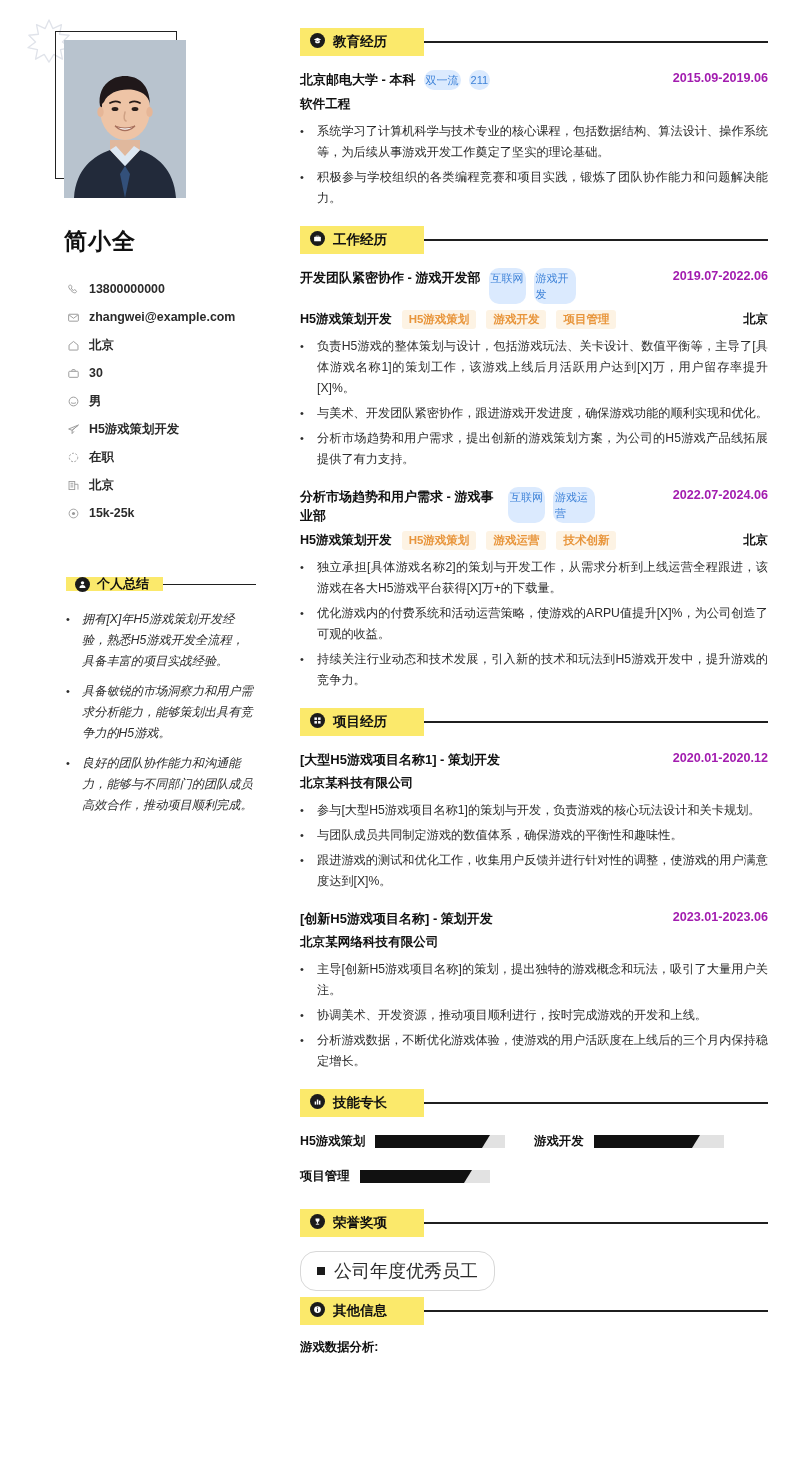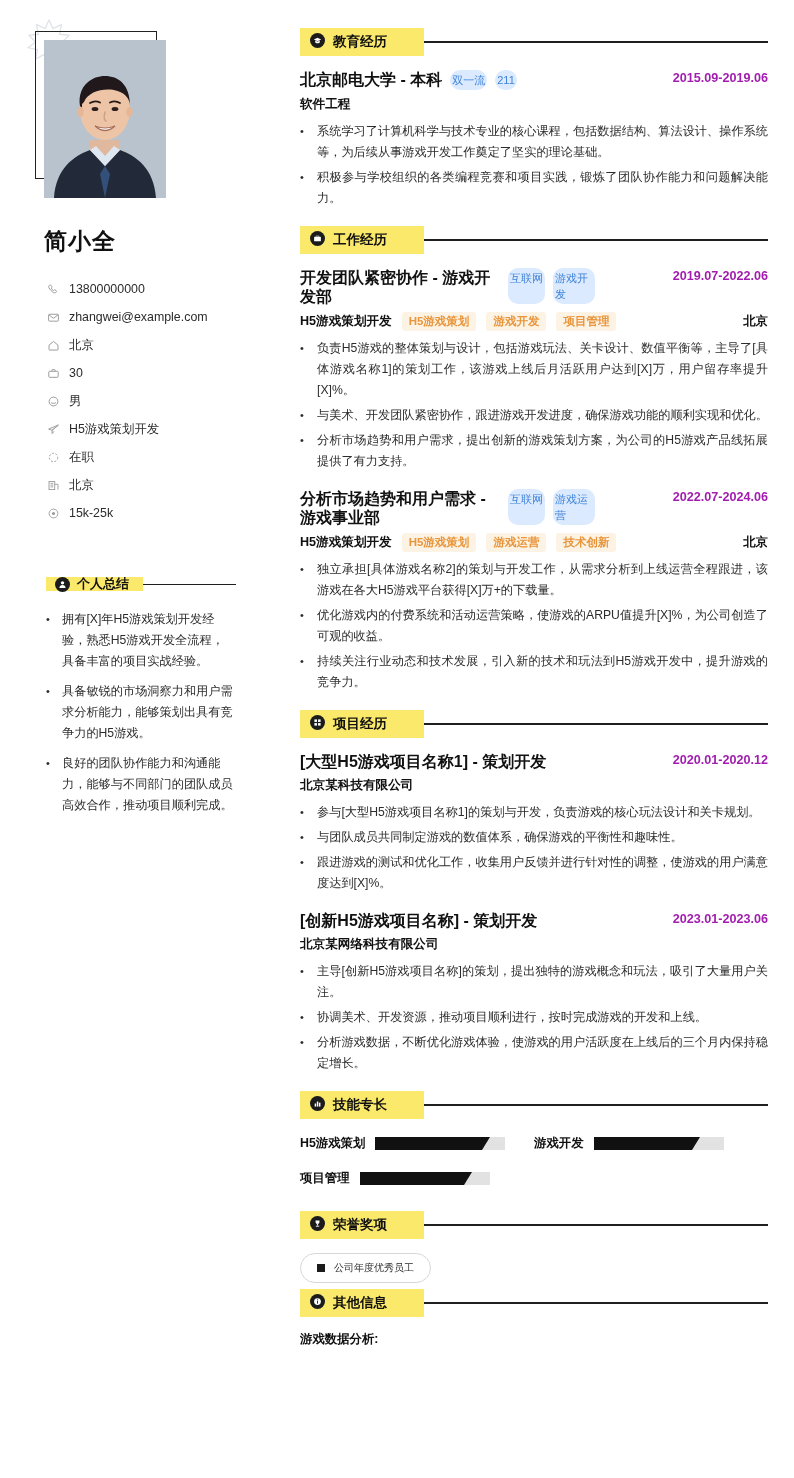--- a/index.html
+++ b/index.html
@@ -12,21 +12,21 @@
     color: #1b1b1b;
     overflow: hidden;
     position: relative;
   }
   .page { display: flex; width: 794px; height: 1478px; }
 
   
   .sidebar {
     width: 290px;
     flex: 0 0 290px;
-    padding: 18px 24px 0 20px;
+    padding: 18px 24px 0 40px;
     position: relative;
   }
   .star-deco {
     position: absolute;
     left: 26px; top: 18px;
     width: 46px; height: 46px;
     opacity: .75;
   }
   .photo-wrap {
     position: relative;
@@ -49,21 +49,21 @@
   }
   .photo svg { display:block; width:122px; height:158px; }
 
   .name {
     margin: 26px 0 0 24px;
     font-size: 23px;
     font-weight: 700;
     letter-spacing: 1px;
     color: #111;
   }
-  .contact-list { margin: 18px 0 16px 26px; }
+  .contact-list { margin: 18px 0 16px 26px; font-weight: bold; }
   .contact-row {
     display: flex;
     align-items: center;
     gap: 9px;
     height: 28px;
     font-size: 12.4px;
     color: #2b2b2b;
   }
   .contact-row .ic {
     width: 14px; height: 14px;
@@ -105,21 +105,21 @@
   }
   .side-body { margin-top: 14px; }
   .side-bullet {
     display: flex;
     font-size: 12.2px;
     line-height: 21px;
     color: #2b2b2b;
     margin-bottom: 9px;
   }
   .side-bullet .dot { flex: 0 0 16px; font-size: 11px; line-height: 21px; }
-  .side-bullet .txt { flex: 1 1 auto; }
+  .side-bullet .txt { flex: 1 1 auto; font-style: italic; }
 
   
   .main {
     flex: 1 1 auto;
     padding: 28px 26px 0 10px;
   }
   .sec { margin-bottom: 6px; }
   .sec-head { display: flex; align-items: center; margin-bottom: 14px; }
   .sec-pill {
     background: #fbe96b;
@@ -131,21 +131,21 @@
   .sec-pill .t { font-size: 13.5px; }
   .sec-rule { flex: 1 1 auto; height: 1.3px; background: #1f1f1f; margin-left: -16px; }
 
   .entry { margin-bottom: 17px; }
   .entry-top {
     display: flex; align-items: flex-start;
     gap: 8px;
     margin-bottom: 6px;
   }
   .entry-title {
-    font-size: 16px; font-weight: 700; color: #111;
+    font-size: 13px; font-weight: 700; color: #111;
     line-height: 19px;
     max-width: 200px;
   }
   .tagrow { display: flex; gap: 8px; flex: 0 0 auto; }
   .tag-blue {
     background: #dbeafe;
     color: #3f83d8;
     font-size: 11px;
     line-height: 16px;
     padding: 2px 2px;
@@ -222,21 +222,21 @@
     border-left: 8px solid #111;
     border-bottom: 13px solid transparent;
   }
 
   
   .honor-row { margin-top: 14px; display: flex; gap: 10px; }
   .honor-chip {
     border: 1px solid #d8d8d8;
     border-radius: 16px;
     padding: 7px 16px;
-    font-size: 10px;
+    font-size: 18px;
     color: #2b2b2b;
     display: inline-flex; align-items: center; gap: 9px;
     background: #fff;
   }
   .honor-chip .sq { width: 8px; height: 8px; background: #1b1b1b; display:block; }
 
   
   .other-row { display: flex; margin-top: 2px; }
   .other-label {
     font-size: 12.4px; font-weight: 700; color: #111;

